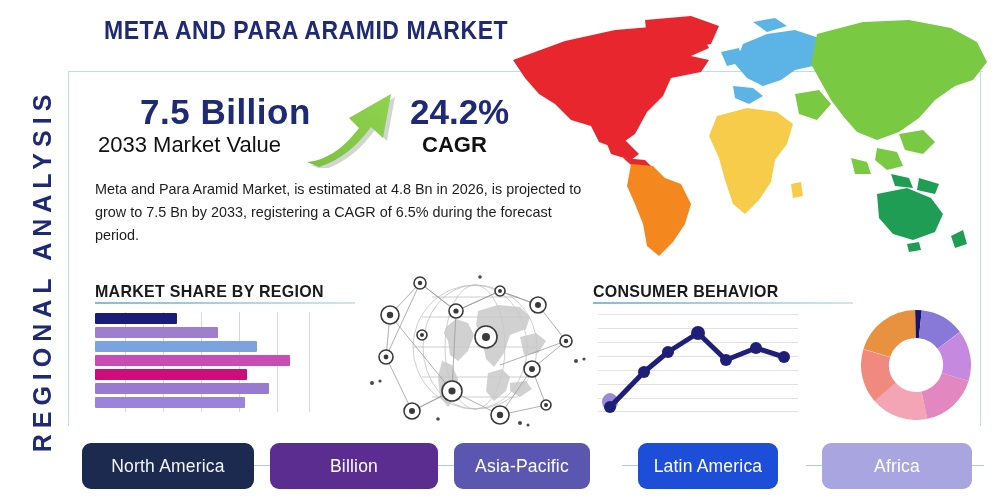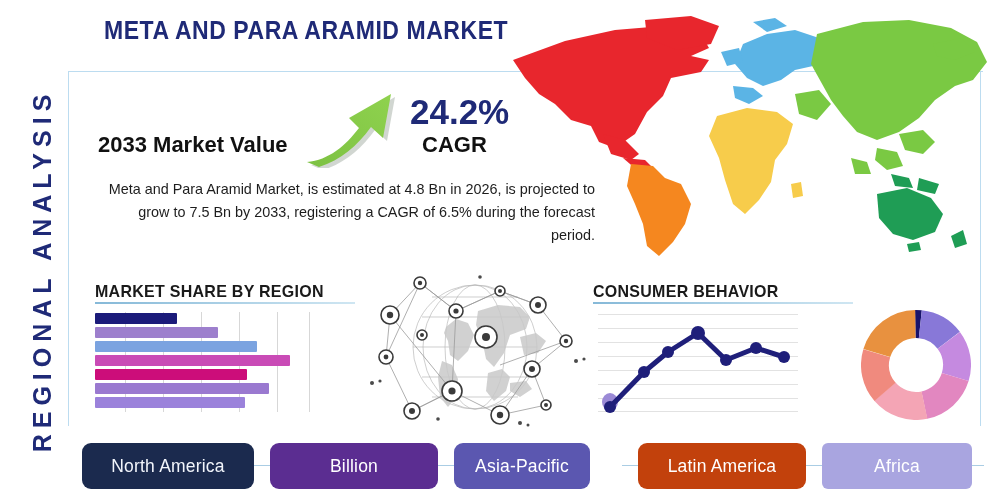--- a/index.html
+++ b/index.html
@@ -42,37 +42,37 @@
 
   
   .kpi{position:absolute;left:90px;top:92px;width:420px;height:78px;}
   .kpi-big{
     position:absolute;left:50px;top:0;
     font-size:35px;font-weight:700;color:#1f2a77;
     letter-spacing:.5px;white-space:nowrap;
   }
   .kpi-sub{
     position:absolute;left:8px;top:40px;
-    font-size:22px;font-weight:700;color:#111111;
+    font-size:22px;font-weight:400;color:#111111;
     white-space:nowrap;
   }
   .cagr-big{
     position:absolute;left:320px;top:0;
     font-size:35px;font-weight:700;color:#1f2a77;white-space:nowrap;
   }
   .cagr-sub{
     position:absolute;left:332px;top:40px;
     font-size:22px;font-weight:700;color:#111111;white-space:nowrap;
   }
   .arrow{position:absolute;left:215px;top:-4px;width:110px;height:80px;}
 
   
   .blurb{
     position:absolute;left:95px;top:178px;width:500px;
-    font-size:14.4px;line-height:23px;color:#1d1d1d;text-align:right;
+    font-size:14.4px;line-height:23px;color:#1d1d1d;
   }
 
   
   .sec-head{position:absolute;font-size:17px;font-weight:700;color:#1a1a1a;
     letter-spacing:.3px;white-space:nowrap;transform:scaleX(.94);
     transform-origin:left center;}
   .sec-rule{position:absolute;height:2px;}
 
   
   .bars{position:absolute;left:95px;top:312px;width:215px;height:100px;}
@@ -107,20 +107,21 @@
 <div class="canvas">
 
   <div class="side-label">REGIONAL ANALYSIS</div>
 
   <div class="title">META AND PARA ARAMID MARKET</div>
 
   <div class="panel"></div>
   <div class="panel-right-edge"></div>
 
   <div class="kpi">
+    <div class="kpi-big">7.5 Billion</div>
     <div class="kpi-sub">2033 Market Value</div>
     <svg class="arrow" viewBox="0 0 110 80">
       <defs>
         <linearGradient id="ag" x1="0" y1="1" x2="1" y2="0">
           <stop offset="0" stop-color="#7cc142"></stop>
           <stop offset="1" stop-color="#8fd24e"></stop>
         </linearGradient>
       </defs>
       <path d="M2,74 C24,72 40,58 54,40 L44,30 L86,6 L78,50 L66,39 C52,58 36,72 14,79 Z" fill="#9aa39a" opacity=".45" transform="translate(4,3)"></path>
       <path d="M2,74 C24,72 40,58 54,40 L44,30 L86,6 L78,50 L66,39 C52,58 36,72 14,79 Z" fill="url(#ag)"></path>
@@ -309,21 +310,21 @@
 
     <div class="rbtn dark" style="left:0px;width:172px;background:#1b2a4e;">
       <span>North America</span>
     </div>
     <div class="rbtn" style="left:188px;width:168px;background:#5b2d91;">
       <span>Billion</span>
     </div>
     <div class="rbtn" style="left:372px;width:136px;background:#5b57b0;">
       <span>Asia-Pacific</span>
     </div>
-    <div class="rbtn" style="left:556px;width:168px;background:#c2410c;">
+    <div class="rbtn" style="left:556px;width:140px;background:#1d4ed8;">
       <span>Latin America</span>
     </div>
-    <div class="rbtn" style="left:740px;width:150px;background:#a9a5e0;border-radius:6px;">
+    <div class="rbtn" style="left:740px;width:150px;background:#a9a5e0;">
       <span>Africa</span>
     </div>
   </div>
 
 </div>
 
 </body></html>

